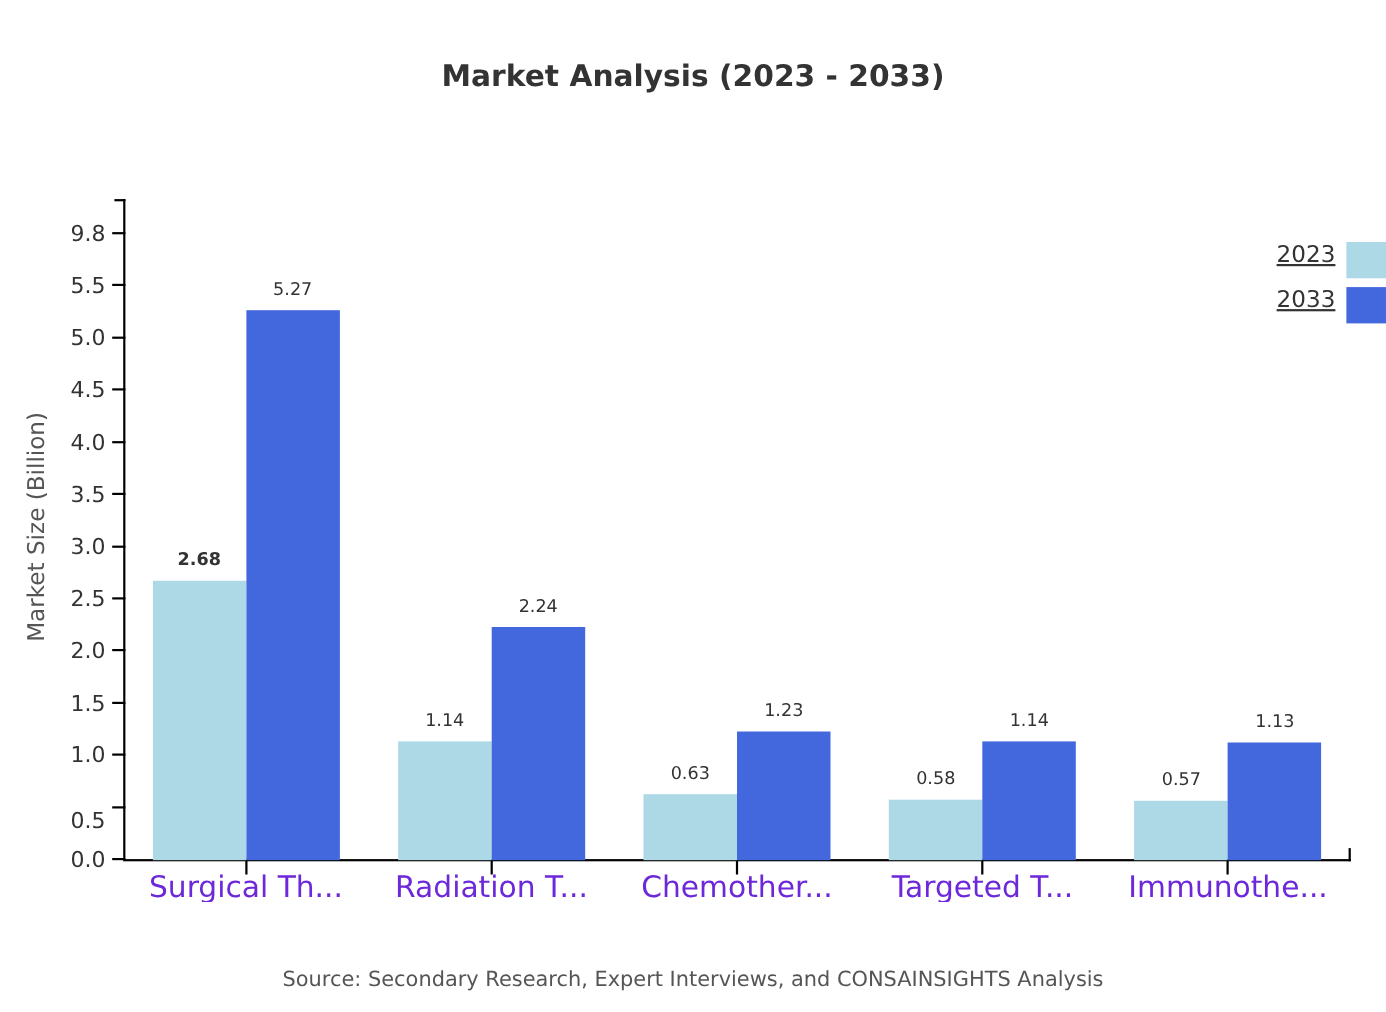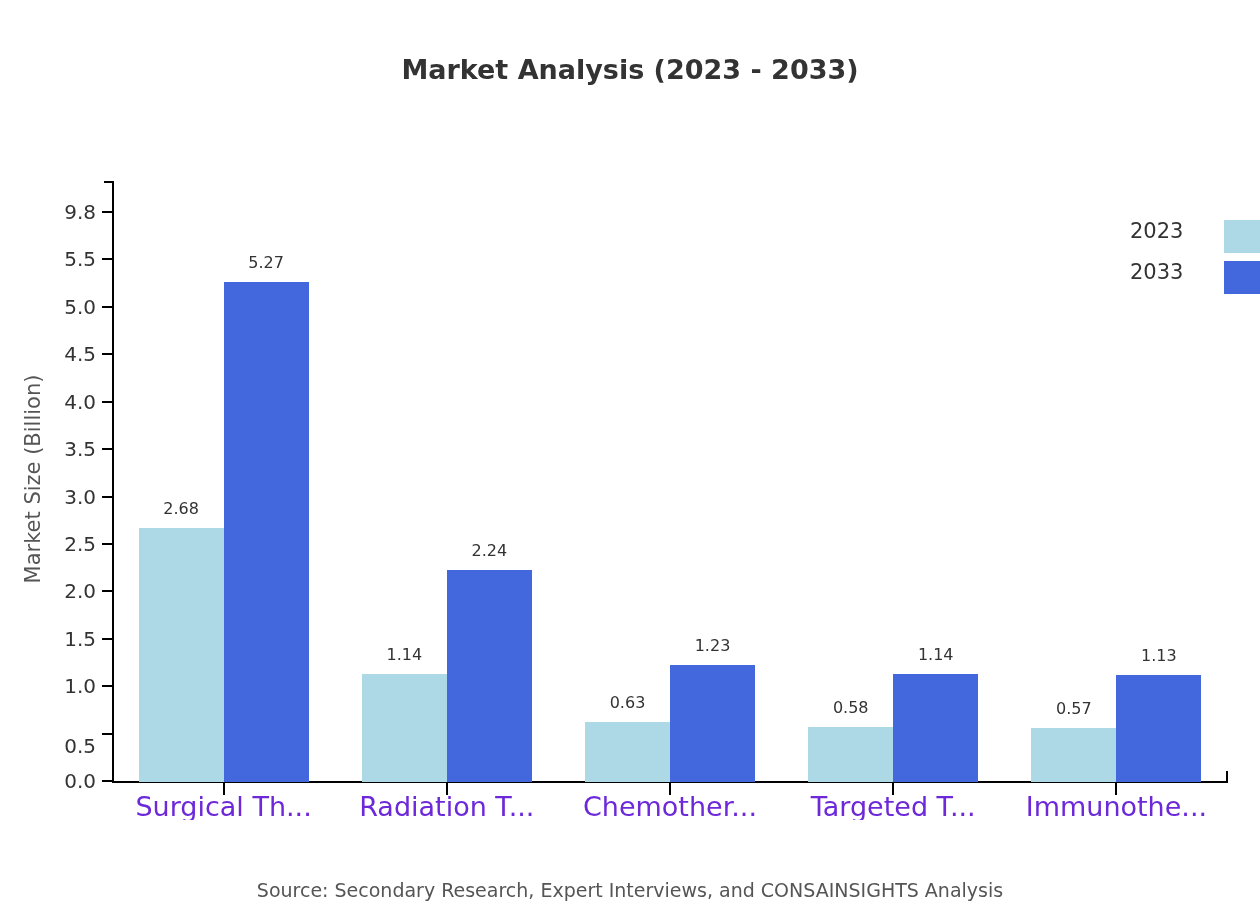--- a/index.html
+++ b/index.html
@@ -158,24 +158,25 @@
     position: absolute;
     left: 0;
     width: 130px;
     height: 34px;
   }
   .legend-label {
     position: absolute;
     left: 0;
     top: 3px;
     width: 84px;
-    text-align: left;
+    text-align: right;
     font-size: 21px;
     color: #333333;
     line-height: 26px;
+    text-decoration: underline;
   }
   .legend-swatch {
     position: absolute;
     left: 94px;
     top: 5px;
     width: 36px;
     height: 33px;
   }
   .legend-row-2023 { top: 0px; }
   .legend-row-2033 { top: 41px; }
@@ -246,21 +247,21 @@
       <div class="xtick" style="left: 892.2px;"></div>
       <div class="xtick-label" style="left: 783.2px;">Targeted T...</div>
       <div class="xtick" style="left: 1115.4px;"></div>
       <div class="xtick-label" style="left: 1006.4px;">Immunothe...</div>
     </div>
 
   <div class="axis-y-title">Market Size (Billion)</div>
 
   <div class="plot-area" id="plot-area">
       <div class="bar bar-2023" style="left: 26.6px; width: 85px; height: 254.153px;"></div>
-      <div class="bar-label" style="left: 9.1px; top: 316.847px;">2.68</div>
+      <div class="bar-label" style="left: 9.1px; top: 316.847px; font-weight: bold;">2.68</div>
       <div class="bar bar-2023" style="left: 249.8px; width: 85px; height: 108.11px;"></div>
       <div class="bar-label" style="left: 232.3px; top: 462.89px;">1.14</div>
       <div class="bar bar-2023" style="left: 473px; width: 85px; height: 59.745px;"></div>
       <div class="bar-label" style="left: 455.5px; top: 511.255px;">0.63</div>
       <div class="bar bar-2023" style="left: 696.2px; width: 85px; height: 55.0033px;"></div>
       <div class="bar-label" style="left: 678.7px; top: 515.997px;">0.58</div>
       <div class="bar bar-2023" style="left: 919.4px; width: 85px; height: 54.055px;"></div>
       <div class="bar-label" style="left: 901.9px; top: 516.945px;">0.57</div>
       <div class="bar bar-2033" style="left: 111.6px; width: 85px; height: 499.772px;"></div>
       <div class="bar-label" style="left: 94.1px; top: 71.2283px;">5.27</div>

